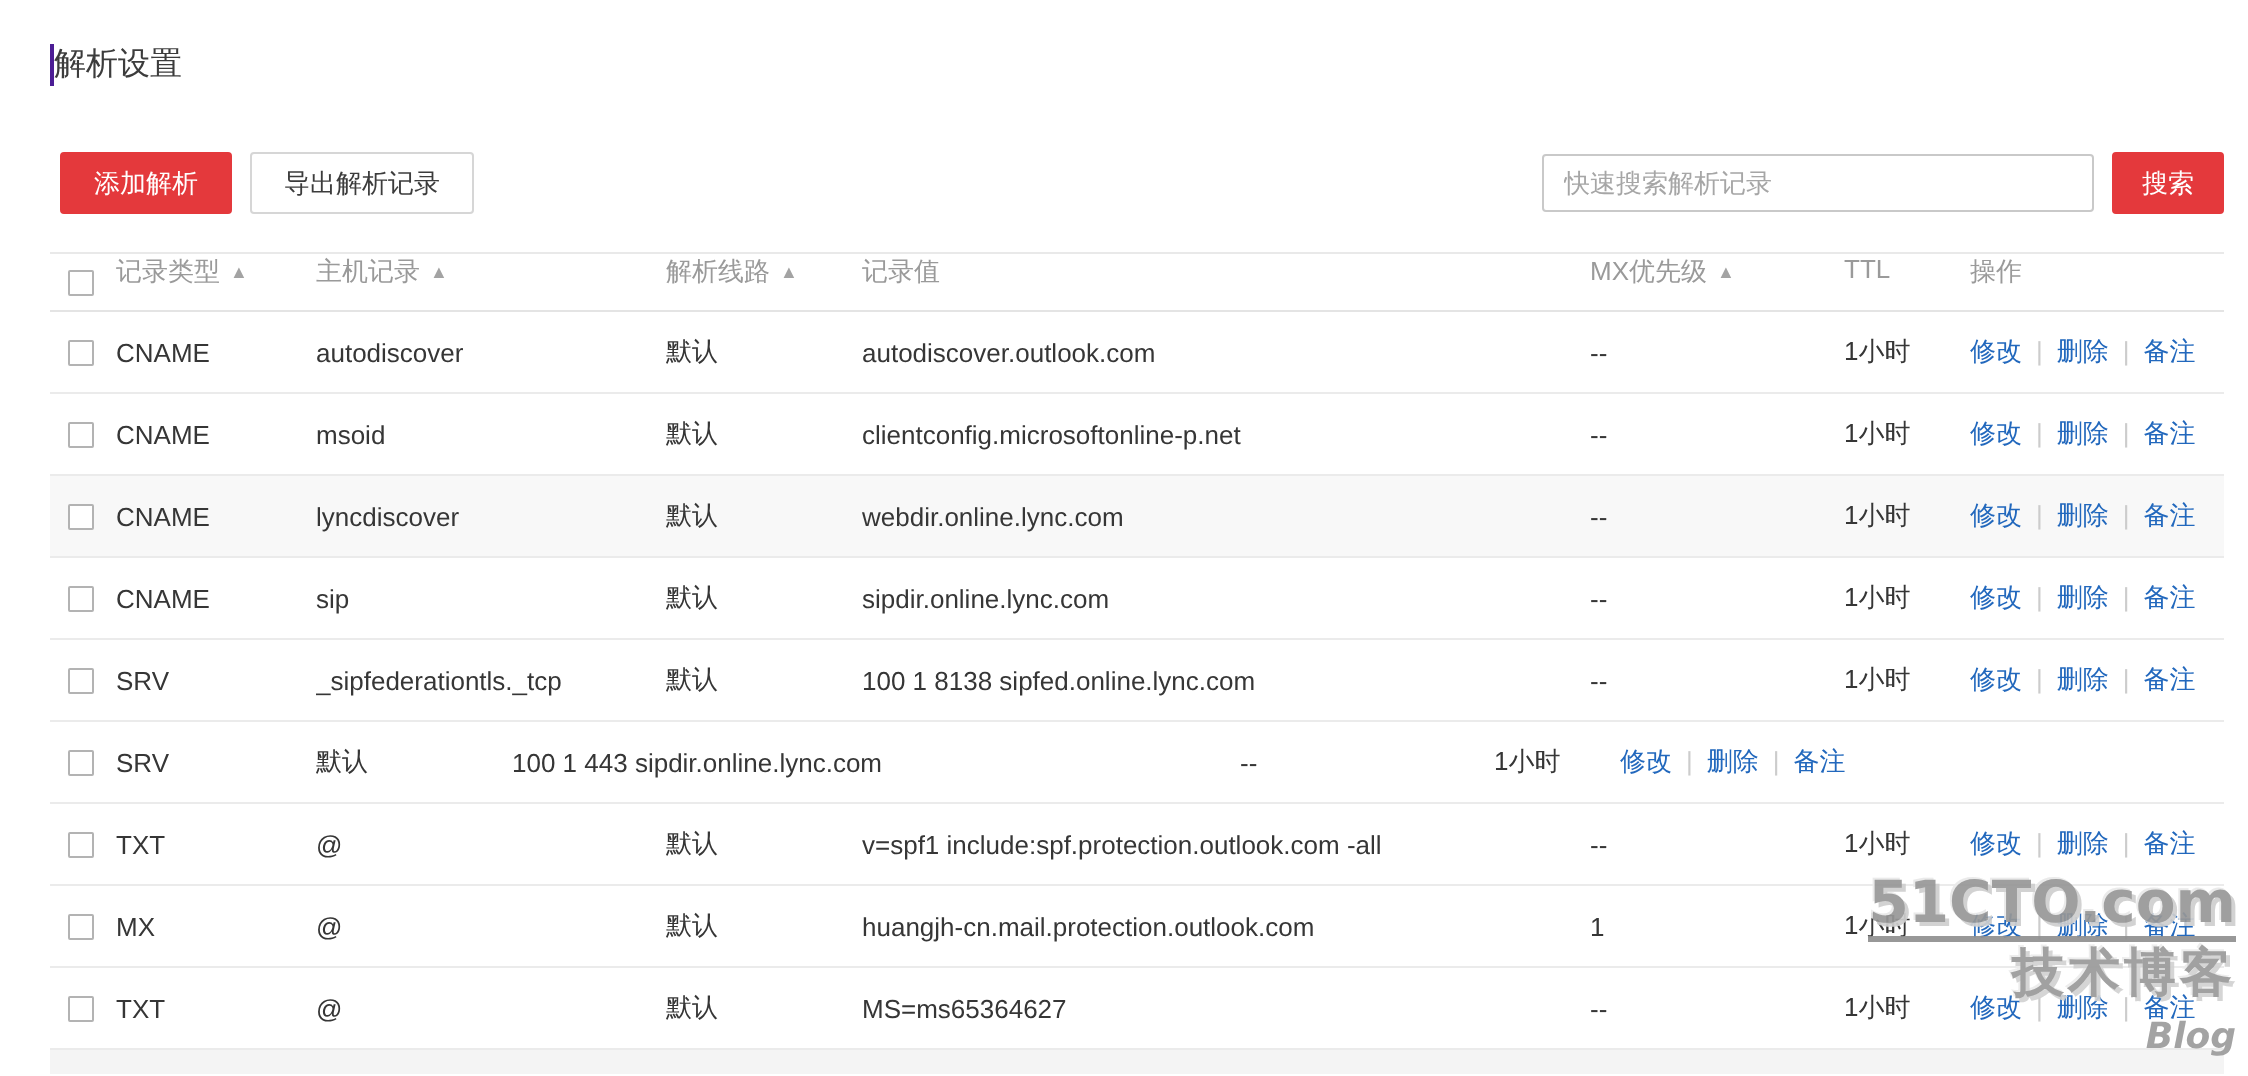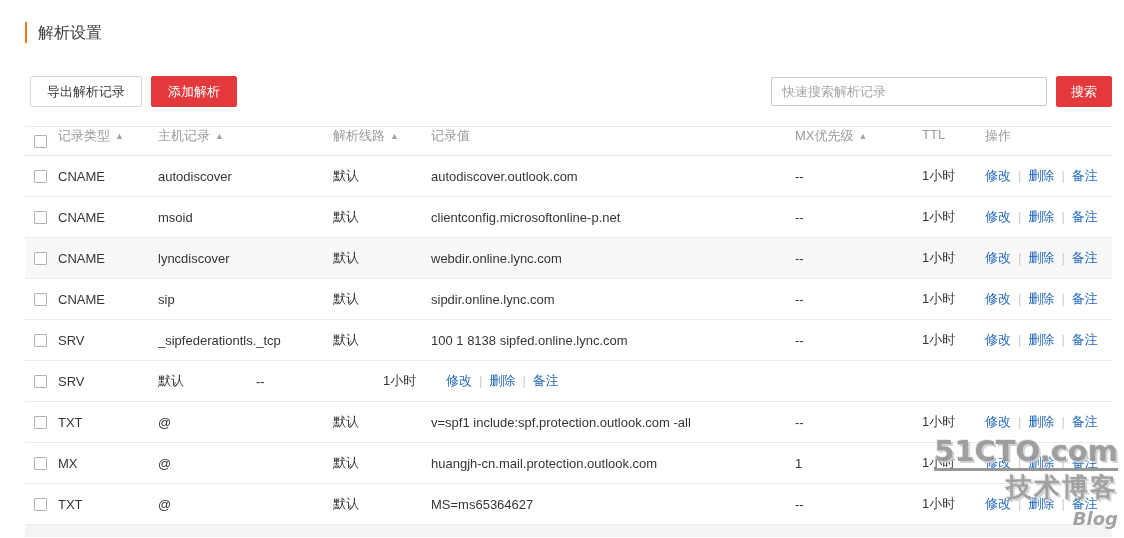--- a/index.html
+++ b/index.html
@@ -2,21 +2,21 @@
 <html style="--accent: #e4393c; --link: #2268bd;"><head>
 <meta charset="utf-8">
 <style>
   * { box-sizing: border-box; }
   html, body { margin: 0; padding: 0; background: #fff; }
   body { font-family: "Liberation Sans", "DejaVu Sans", sans-serif; }
 
   .page { position: relative; width: 1124px; height: 538px; background: #fff; overflow: hidden; }
 
   
-  .page-title-wrap { margin: 22px 12px 0 25px; border-left: 2px solid #f97316; padding-left: 11px; }
+  .page-title-wrap { margin: 22px 12px 0 25px; border-left: 2px solid #4c1d95; }
   .page-title { margin: 0; font-size: 16px; font-weight: 400; color: #3c3c3c; line-height: 21px; }
 
   
   .toolbar { margin: 33px 12px 0 30px; display: flex; justify-content: space-between; align-items: center; }
   .toolbar-left { display: flex; gap: 9px; }
   .toolbar-right { display: flex; align-items: center; }
   .btn { font-family: inherit; font-size: 13px; line-height: 1; padding: 8px 16px; border: 1px solid transparent;
          border-radius: 2px; cursor: pointer; background: #fff; color: #333; }
   .btn-red { background: var(--accent, #e4393c); border-color: var(--accent, #e4393c); color: #fff; }
   .btn-plain { border-color: #d6d6d6; color: #3c3c3c; }
@@ -62,22 +62,22 @@
 <body>
 
 <div class="page">
 
   <div class="page-title-wrap">
     <h1 class="page-title">解析设置</h1>
   </div>
 
   <div class="toolbar">
     <div class="toolbar-left">
+      <button class="btn btn-red">添加解析</button>
       <button class="btn btn-plain">导出解析记录</button>
-      <button class="btn btn-red">添加解析</button>
     </div>
     <div class="toolbar-right">
       <input type="text" class="search-input" placeholder="快速搜索解析记录" style="">
       <button class="btn btn-red btn-search">搜索</button>
     </div>
   </div>
 
   <div class="table">
     <div class="thead">
       <div class="col col-check">
@@ -176,20 +176,21 @@
     <div class="col col-ops">
       <a class="op-link">修改</a><span class="op-sep">|</span><a class="op-link">删除</a><span class="op-sep">|</span><a class="op-link">备注</a>
     </div>
   </div>
         <div class="row">
     <div class="col col-check">
       <input type="checkbox" class="checkbox" style="">
     </div>
     <div class="col col-type">SRV</div>
     <div class="col col-line">默认</div>
+    <div class="col col-value">100 1 443 sipdir.online.lync.com</div>
     <div class="col col-mx">--</div>
     <div class="col col-ttl">1小时</div>
     <div class="col col-ops">
       <a class="op-link">修改</a><span class="op-sep">|</span><a class="op-link">删除</a><span class="op-sep">|</span><a class="op-link">备注</a>
     </div>
   </div>
         <div class="row">
     <div class="col col-check">
       <input type="checkbox" class="checkbox" style="">
     </div>

